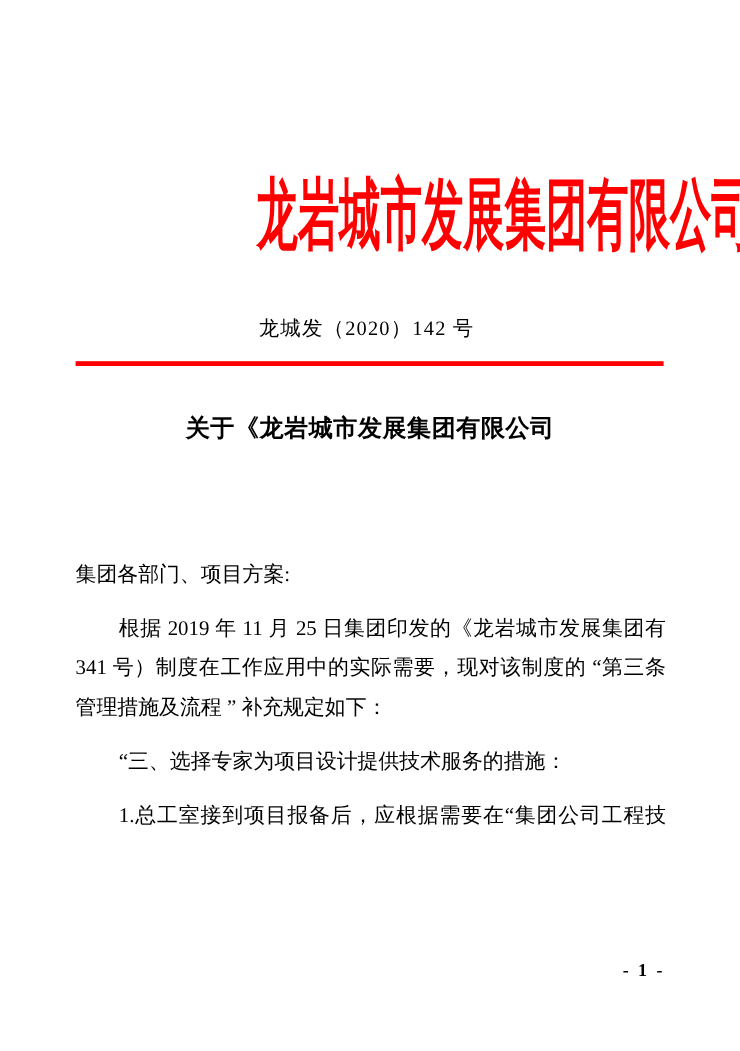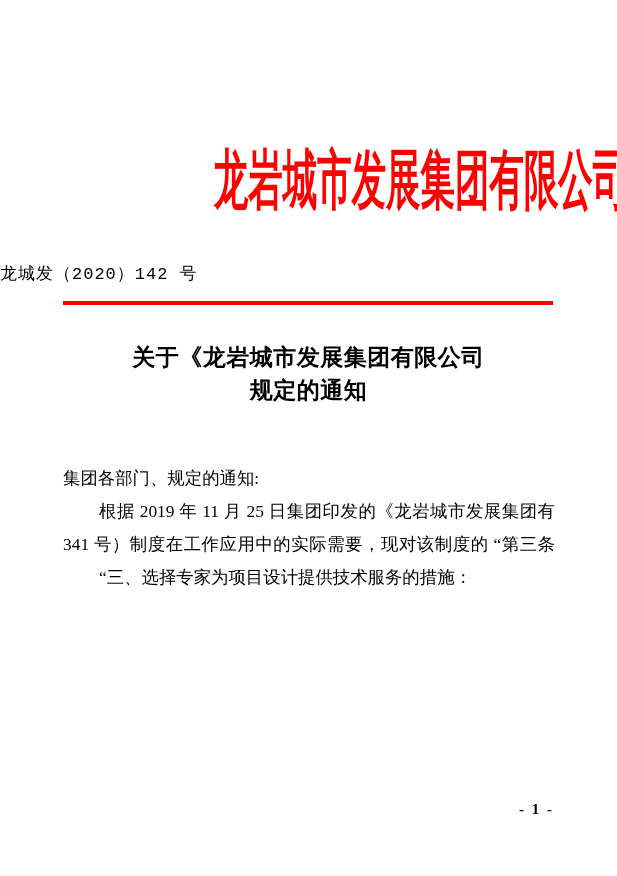--- a/index.html
+++ b/index.html
@@ -34,60 +34,61 @@
     transform: scaleX(0.53);
     transform-origin: 50% 50%;
     letter-spacing: 0px;
   }
   
   .doc-number {
     position: absolute;
     top: 262px;
     left: 0;
     width: 611px;
+    text-align: center;
     font-size: 17px;
     letter-spacing: 1px;
-    font-family: Liberation Mono, monospace;
   }
   
   .red-rule {
     position: absolute;
     top: 301px;
     left: 63px;
     width: 490px;
     height: 4px;
     background: #ff0000;
   }
   
   .title-block {
     position: absolute;
     top: 341px;
     left: 30px;
     width: 557px;
     text-align: center;
     font-weight: bold;
-    font-size: 23px;
+    font-size: 20px;
     line-height: 33px;
     letter-spacing: 0.5px;
   }
   
   .body-block {
     position: absolute;
     top: 462px;
     left: 63px;
     width: 492px;
     font-size: 17.4px;
     line-height: 33px;
   }
   .body-line {
     min-height: 33px;
     white-space: normal;
   }
   .body-line.indent {
     text-indent: 36px;
+    margin-top: 12px;
   }
   .body-line.fill {
     text-align: justify;
     text-align-last: justify;
   }
   
   .page-number {
     position: absolute;
     top: 801px;
     right: 63px;
@@ -104,25 +105,26 @@
   <div class="banner">
     <span class="banner-inner">龙岩城市发展集团有限公司文件</span>
   </div>
 
   <div class="doc-number">龙城发（2020）142 号</div>
 
   <div class="red-rule"></div>
 
   <div class="title-block" id="title-lines">
       <div class="title-line">关于《龙岩城市发展集团有限公司</div>
-      <div class="title-line">规定的通知</div>
     </div>
 
   <div class="body-block" id="body-lines">
-      <div class="body-line">集团各部门、规定的通知:</div>
+      <div class="body-line">集团各部门、项目方案:</div>
       <div class="body-line indent fill">根据 2019 年 11 月 25 日集团印发的《龙岩城市发展集团有</div>
       <div class="body-line fill">341 号）制度在工作应用中的实际需要，现对该制度的 “第三条</div>
+      <div class="body-line">管理措施及流程 ” 补充规定如下：</div>
       <div class="body-line indent">“三、选择专家为项目设计提供技术服务的措施：</div>
+      <div class="body-line indent fill">1.总工室接到项目报备后，应根据需要在“集团公司工程技</div>
     </div>
 
   <div class="page-number">- 1 -</div>
 
 </div>
 
 </body></html>

